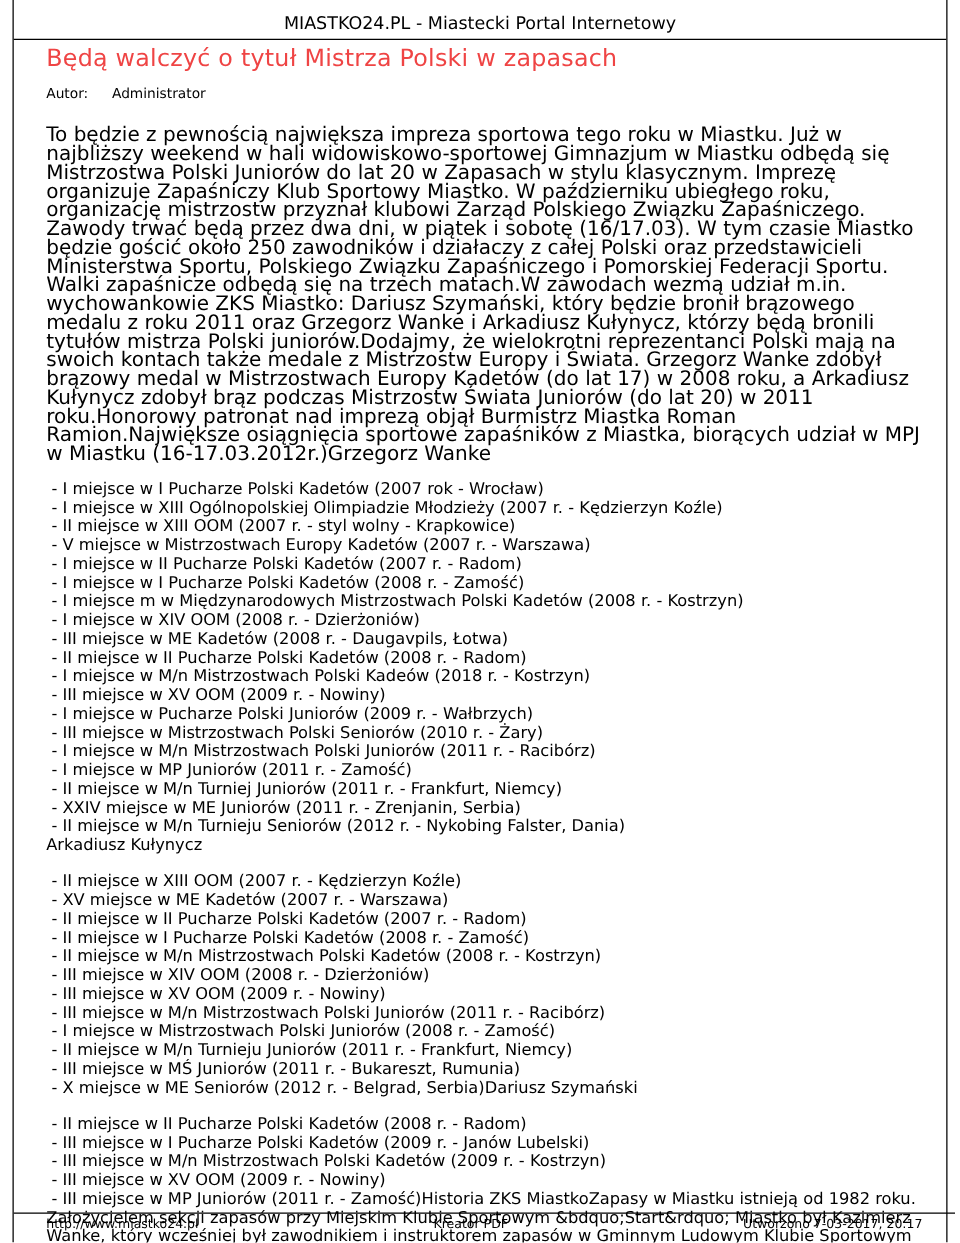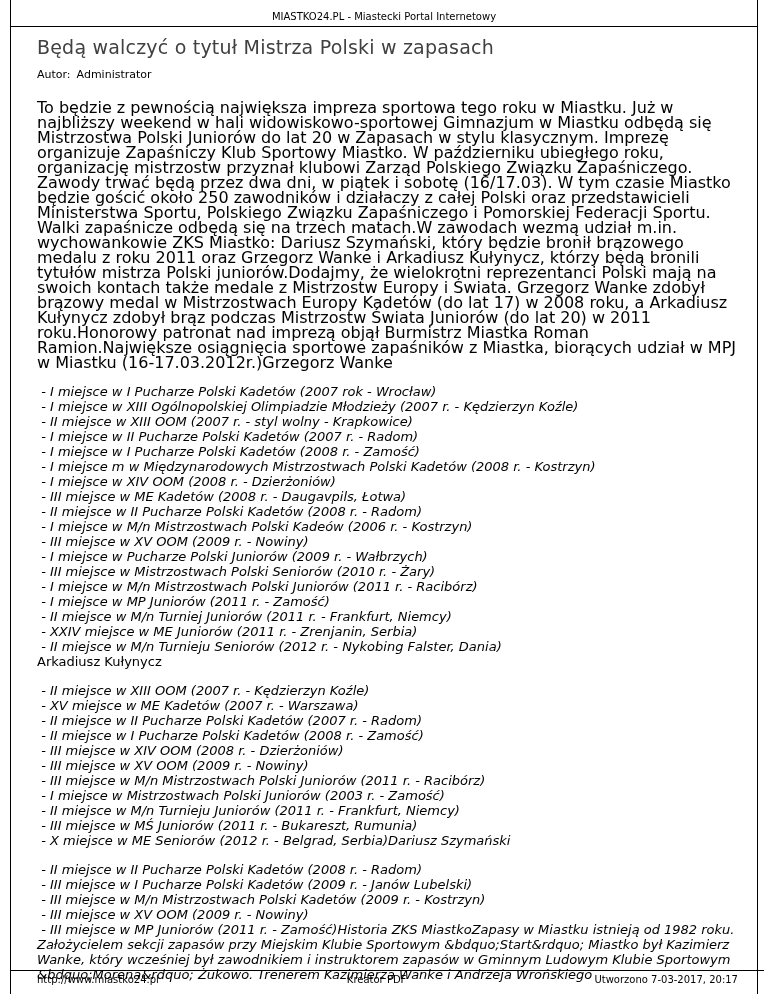--- a/index.html
+++ b/index.html
@@ -12,41 +12,41 @@
     overflow:hidden;
   }
   .page-frame {
     position:absolute; top:0; bottom:0; left:10px; right:10px;
     border-left:1px solid #000; border-right:1px solid #000;
     pointer-events:none;
   }
   .header {
     position:absolute; top:0; left:11px; right:11px;
     text-align:center;
-    font-size:10px;
+    font-size:14px;
     padding:11px 0 4px 0;
     border-bottom:1px solid #000;
   }
   .content {
     position:absolute; top:26px; left:37px; right:28px;
   }
   .title {
-    font-size:19px; font-weight:400; color:#404040;
+    font-size:19px; font-weight:400; color:#ef4444;
     margin-top:10px; letter-spacing:0.2px;
   }
   .author-line { font-size:11px; margin-top:10px; }
-  .author-name { margin-left:6px; }
+  .author-name { margin-left:19px; }
   .body-text {
     font-size:16px; line-height:15px;
     margin-top:19px;
     white-space:pre-wrap;
   }
   .list-block { font-size:13px; line-height:15px; }
   .gap-top { margin-top:14px; }
-  .list-line { white-space:pre-wrap;font-style:italic; }
+  .list-line { white-space:pre-wrap; }
   .heading-line { white-space:pre-wrap; }
   .footer {
     position:absolute; bottom:0; left:11px; right:4px;
     border-top:1px solid #000;
     font-size:10px;
     display:flex; justify-content:space-between; align-items:flex-start;
     padding:3px 26px 9px 26px;
   }
 </style>
 </head>
@@ -67,48 +67,50 @@
     <div class="author-line">
       <span>Autor:</span><span class="author-name">Administrator</span>
     </div>
 
     <p class="body-text">To będzie z pewnością największa impreza sportowa tego roku w Miastku. Już w najbliższy weekend w hali widowiskowo-sportowej Gimnazjum w Miastku odbędą się Mistrzostwa Polski Juniorów do lat 20 w Zapasach w stylu klasycznym. Imprezę organizuje Zapaśniczy Klub Sportowy Miastko. W październiku ubiegłego roku, organizację mistrzostw przyznał klubowi Zarząd Polskiego Związku Zapaśniczego. Zawody trwać będą przez dwa dni, w piątek i sobotę (16/17.03). W tym czasie Miastko będzie gościć około 250 zawodników i działaczy z całej Polski oraz przedstawicieli Ministerstwa Sportu, Polskiego Związku Zapaśniczego i Pomorskiej Federacji Sportu. Walki zapaśnicze odbędą się na trzech matach.W zawodach wezmą udział m.in. wychowankowie ZKS Miastko: Dariusz Szymański, który będzie bronił brązowego medalu z roku 2011 oraz Grzegorz Wanke i Arkadiusz Kułynycz, którzy będą bronili tytułów mistrza Polski juniorów.Dodajmy, że wielokrotni reprezentanci Polski mają na swoich kontach także medale z Mistrzostw Europy i Świata. Grzegorz Wanke zdobył brązowy medal w Mistrzostwach Europy Kadetów (do lat 17) w 2008 roku, a Arkadiusz Kułynycz zdobył brąz podczas Mistrzostw Świata Juniorów (do lat 20) w 2011 roku.Honorowy patronat nad imprezą objął Burmistrz Miastka Roman Ramion.Największe osiągnięcia sportowe zapaśników z Miastka, biorących udział w MPJ w Miastku (16-17.03.2012r.)Grzegorz Wanke</p>
 
     <div class="list-block gap-top">
         <div class="list-line"> - I miejsce w I Pucharze Polski Kadetów (2007 rok - Wrocław)</div>
         <div class="list-line"> - I miejsce w XIII Ogólnopolskiej Olimpiadzie Młodzieży (2007 r. - Kędzierzyn Koźle)</div>
         <div class="list-line"> - II miejsce w XIII OOM (2007 r. - styl wolny - Krapkowice)</div>
+        <div class="list-line"> - V miejsce w Mistrzostwach Europy Kadetów (2007 r. - Warszawa)</div>
         <div class="list-line"> - I miejsce w II Pucharze Polski Kadetów (2007 r. - Radom)</div>
         <div class="list-line"> - I miejsce w I Pucharze Polski Kadetów (2008 r. - Zamość)</div>
         <div class="list-line"> - I miejsce m w Międzynarodowych Mistrzostwach Polski Kadetów (2008 r. - Kostrzyn)</div>
         <div class="list-line"> - I miejsce w XIV OOM (2008 r. - Dzierżoniów)</div>
         <div class="list-line"> - III miejsce w ME Kadetów (2008 r. - Daugavpils, Łotwa)</div>
         <div class="list-line"> - II miejsce w II Pucharze Polski Kadetów (2008 r. - Radom)</div>
-        <div class="list-line"> - I miejsce w M/n Mistrzostwach Polski Kadeów (2006 r. - Kostrzyn)</div>
+        <div class="list-line"> - I miejsce w M/n Mistrzostwach Polski Kadeów (2018 r. - Kostrzyn)</div>
         <div class="list-line"> - III miejsce w XV OOM (2009 r. - Nowiny)</div>
         <div class="list-line"> - I miejsce w Pucharze Polski Juniorów (2009 r. - Wałbrzych)</div>
         <div class="list-line"> - III miejsce w Mistrzostwach Polski Seniorów (2010 r. - Żary)</div>
         <div class="list-line"> - I miejsce w M/n Mistrzostwach Polski Juniorów (2011 r. - Racibórz)</div>
         <div class="list-line"> - I miejsce w MP Juniorów (2011 r. - Zamość)</div>
         <div class="list-line"> - II miejsce w M/n Turniej Juniorów (2011 r. - Frankfurt, Niemcy)</div>
         <div class="list-line"> - XXIV miejsce w ME Juniorów (2011 r. - Zrenjanin, Serbia)</div>
         <div class="list-line"> - II miejsce w M/n Turnieju Seniorów (2012 r. - Nykobing Falster, Dania)</div>
       </div>
 
     <div class="list-block heading-line">Arkadiusz Kułynycz</div>
 
     <div class="list-block gap-top">
         <div class="list-line"> - II miejsce w XIII OOM (2007 r. - Kędzierzyn Koźle)</div>
         <div class="list-line"> - XV miejsce w ME Kadetów (2007 r. - Warszawa)</div>
         <div class="list-line"> - II miejsce w II Pucharze Polski Kadetów (2007 r. - Radom)</div>
         <div class="list-line"> - II miejsce w I Pucharze Polski Kadetów (2008 r. - Zamość)</div>
+        <div class="list-line"> - II miejsce w M/n Mistrzostwach Polski Kadetów (2008 r. - Kostrzyn)</div>
         <div class="list-line"> - III miejsce w XIV OOM (2008 r. - Dzierżoniów)</div>
         <div class="list-line"> - III miejsce w XV OOM (2009 r. - Nowiny)</div>
         <div class="list-line"> - III miejsce w M/n Mistrzostwach Polski Juniorów (2011 r. - Racibórz)</div>
-        <div class="list-line"> - I miejsce w Mistrzostwach Polski Juniorów (2003 r. - Zamość)</div>
+        <div class="list-line"> - I miejsce w Mistrzostwach Polski Juniorów (2008 r. - Zamość)</div>
         <div class="list-line"> - II miejsce w M/n Turnieju Juniorów (2011 r. - Frankfurt, Niemcy)</div>
         <div class="list-line"> - III miejsce w MŚ Juniorów (2011 r. - Bukareszt, Rumunia)</div>
         <div class="list-line"> - X miejsce w ME Seniorów (2012 r. - Belgrad, Serbia)Dariusz Szymański</div>
       </div>
 
     <div class="list-block gap-top">
         <div class="list-line"> - II miejsce w II Pucharze Polski Kadetów (2008 r. - Radom)</div>
         <div class="list-line"> - III miejsce w I Pucharze Polski Kadetów (2009 r. - Janów Lubelski)</div>
         <div class="list-line"> - III miejsce w M/n Mistrzostwach Polski Kadetów (2009 r. - Kostrzyn)</div>
         <div class="list-line"> - III miejsce w XV OOM (2009 r. - Nowiny)</div>

